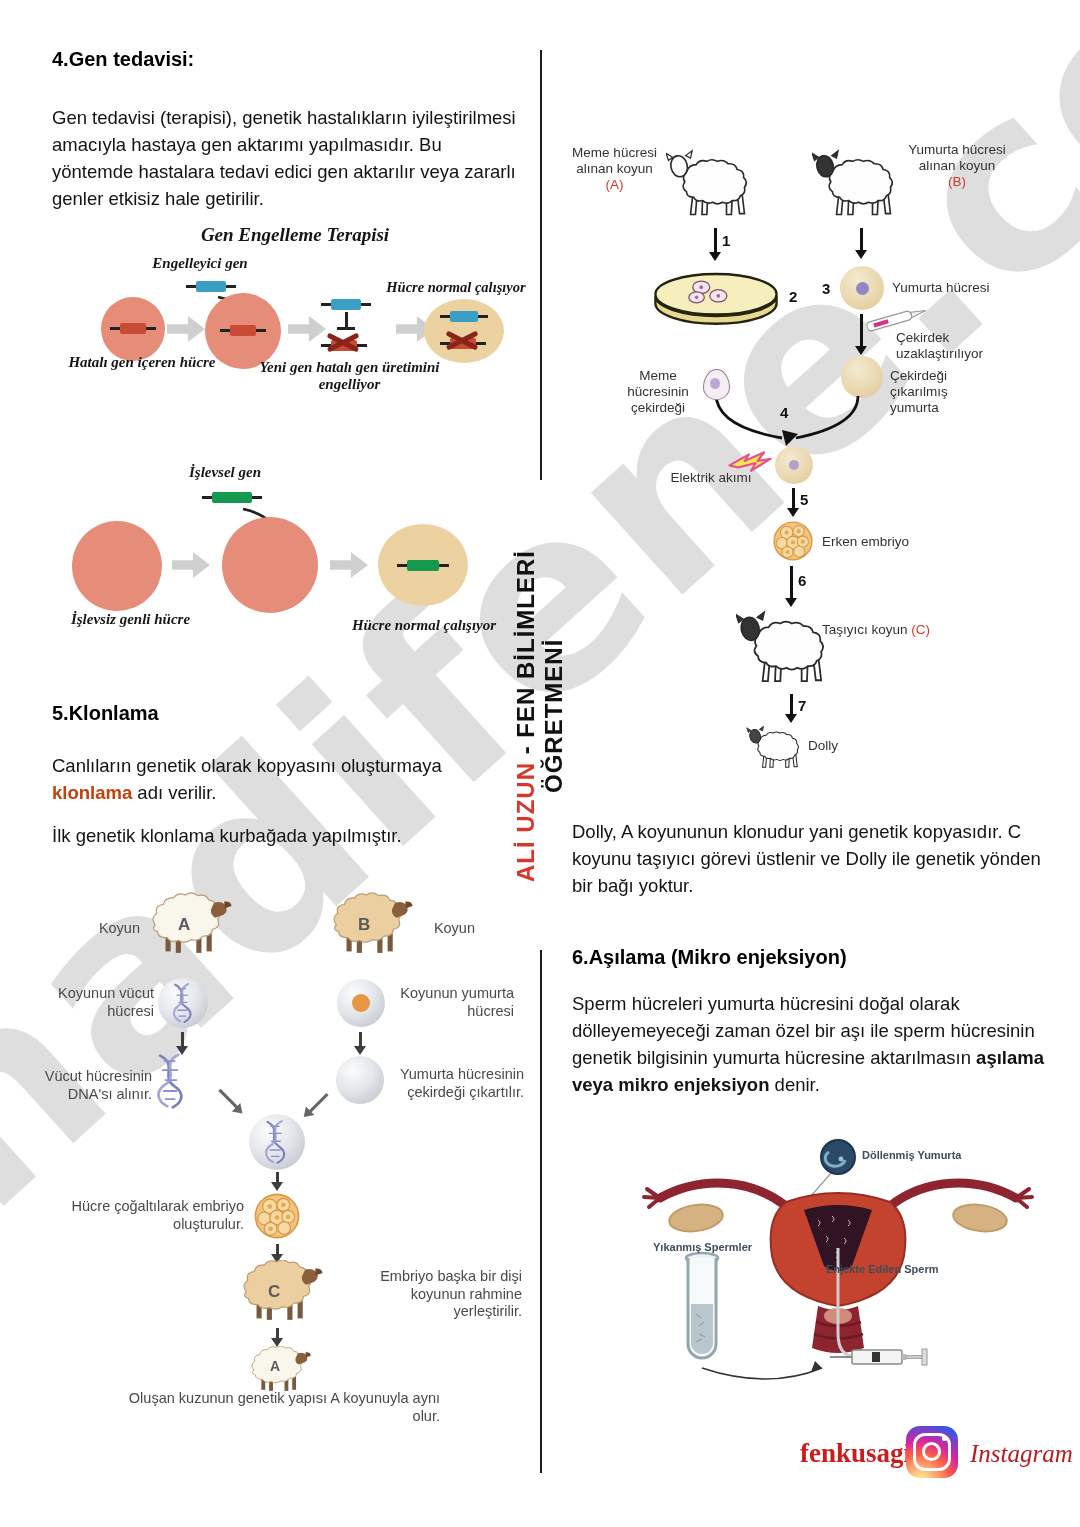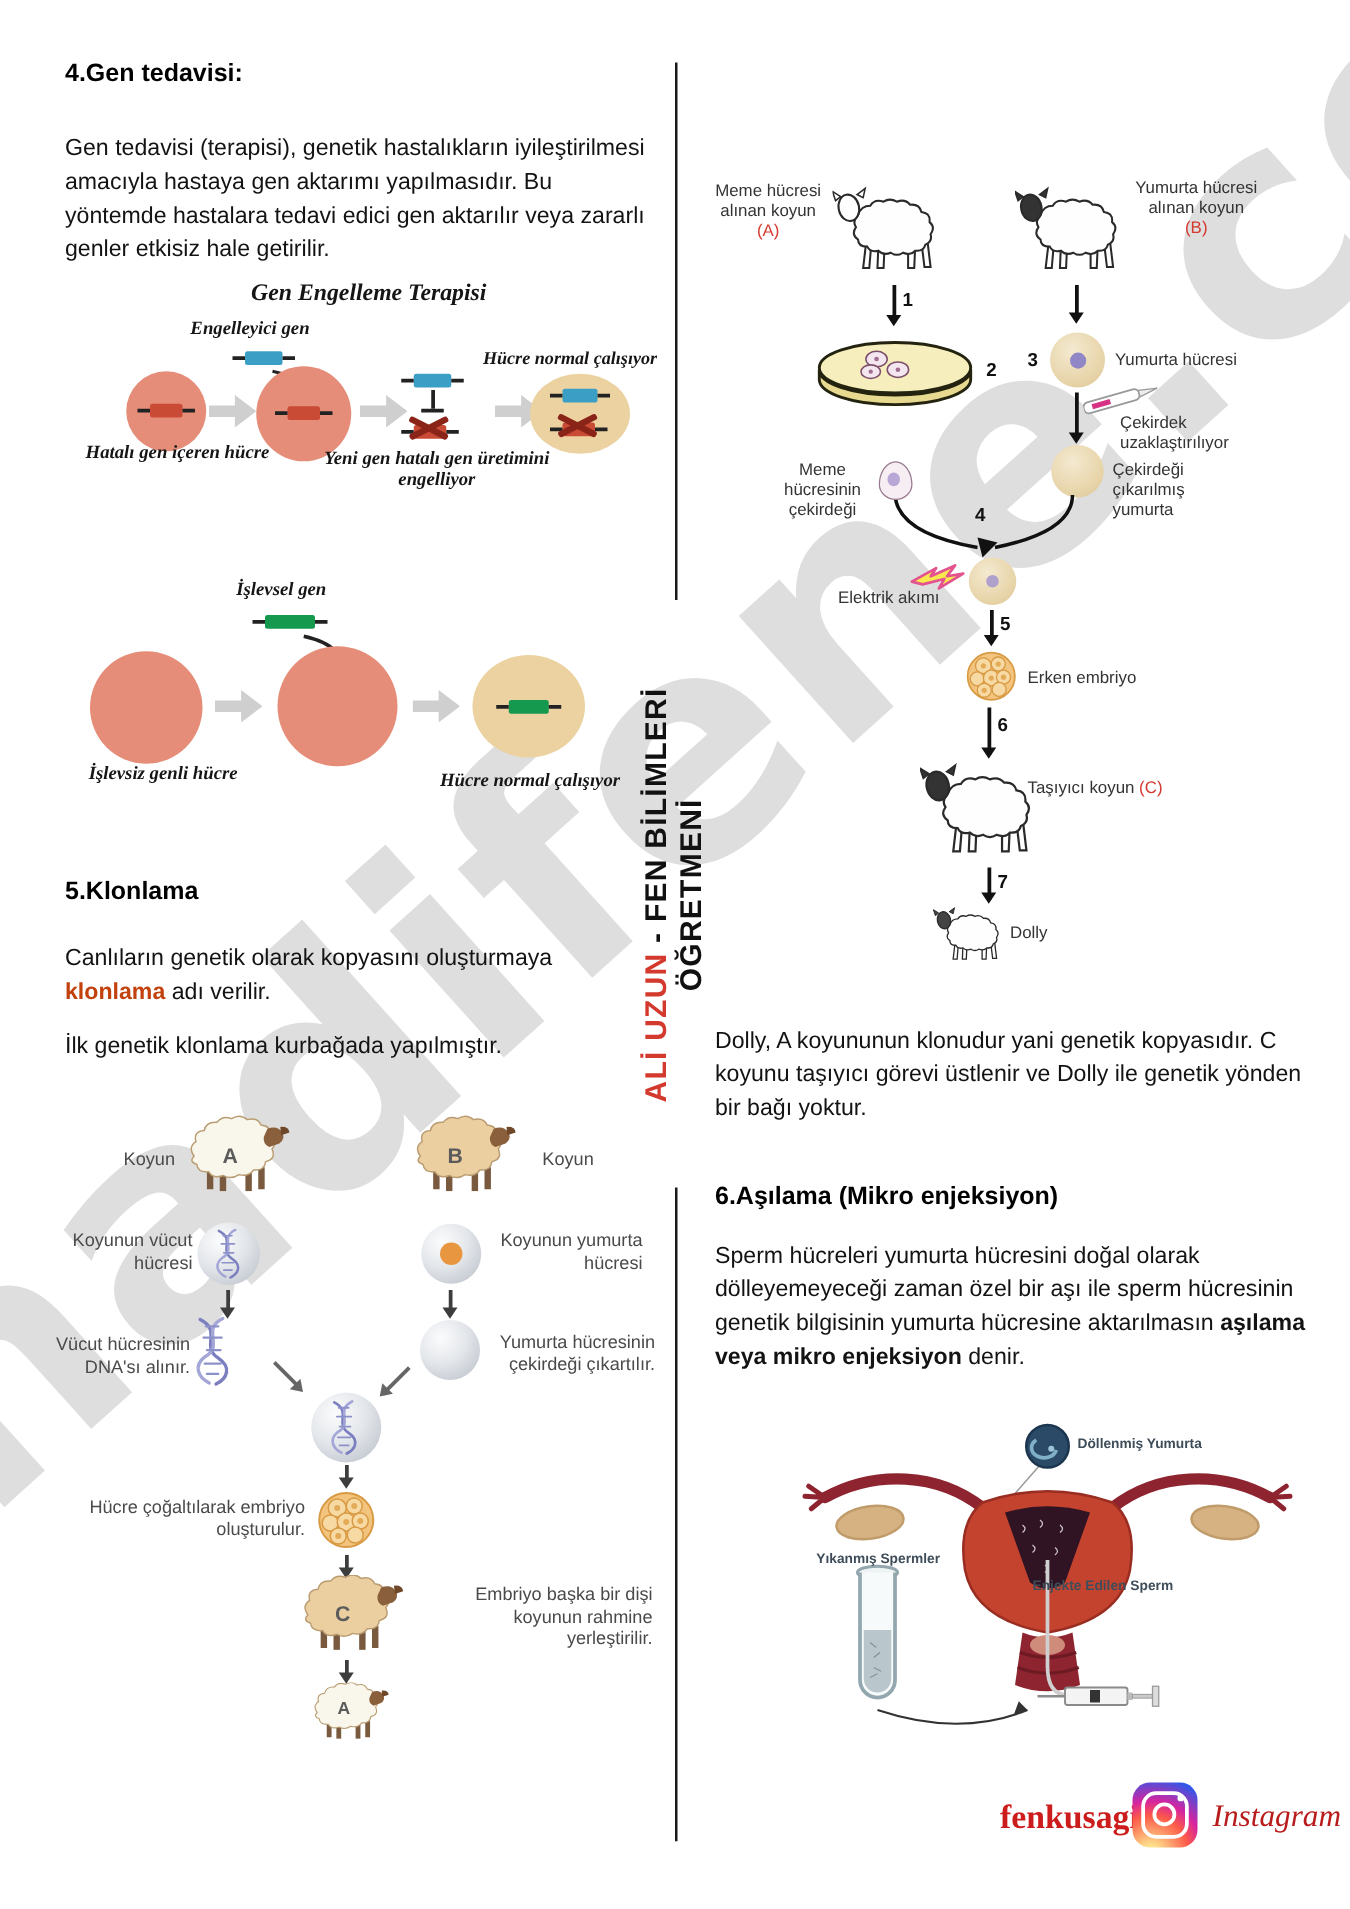--- a/index.html
+++ b/index.html
@@ -251,20 +251,21 @@
       <use href="#sheepc"></use>
     </svg>
   <span class="abs letter" style="left:268px;top:1282px">C</span>
   <div class="abs lbl" style="left:344px;top:1268px;width:178px">Embriyo başka bir dişi koyunun rahmine yerleştirilir.</div>
 
   <div class="abs va" style="left:276px;top:1328px;height:16px"></div>
   <svg class="abs" style="left:246px;top:1346px;--body:#f9f6ec" width="66" height="48" viewBox="0 0 120 84">
       <use href="#sheepc"></use>
     </svg>
   <span class="abs letter" style="left:270px;top:1358px;font-size:14px">A</span>
+  <div class="abs lbl" style="left:100px;top:1390px;width:340px">Oluşan kuzunun genetik yapısı A koyunuyla aynı olur.</div>
 
 
   <div class="abs lbl2" style="left:562px;top:145px;width:105px">
     <span style="display:block">Meme hücresi alınan koyun</span>
     <span class="red" style="display:block">(A)</span>
   </div>
   <svg class="abs" style="left:666px;top:138px;--face:#fff" width="94" height="90" viewBox="0 0 115 95">
       <use href="#ewe"></use>
     </svg>
   <svg class="abs" style="left:812px;top:138px;--face:#333" width="94" height="90" viewBox="0 0 115 95">

